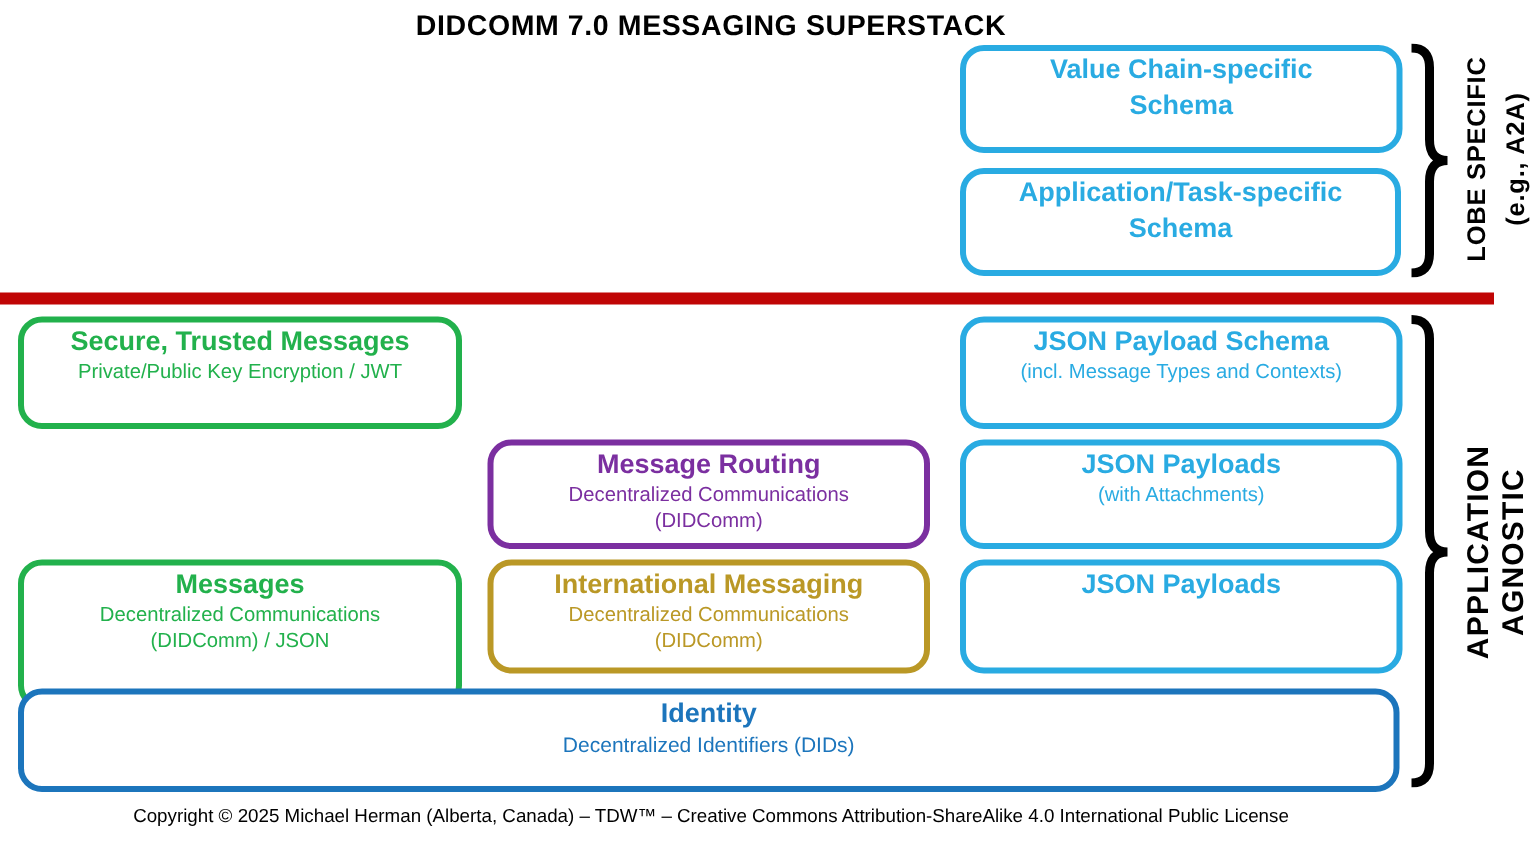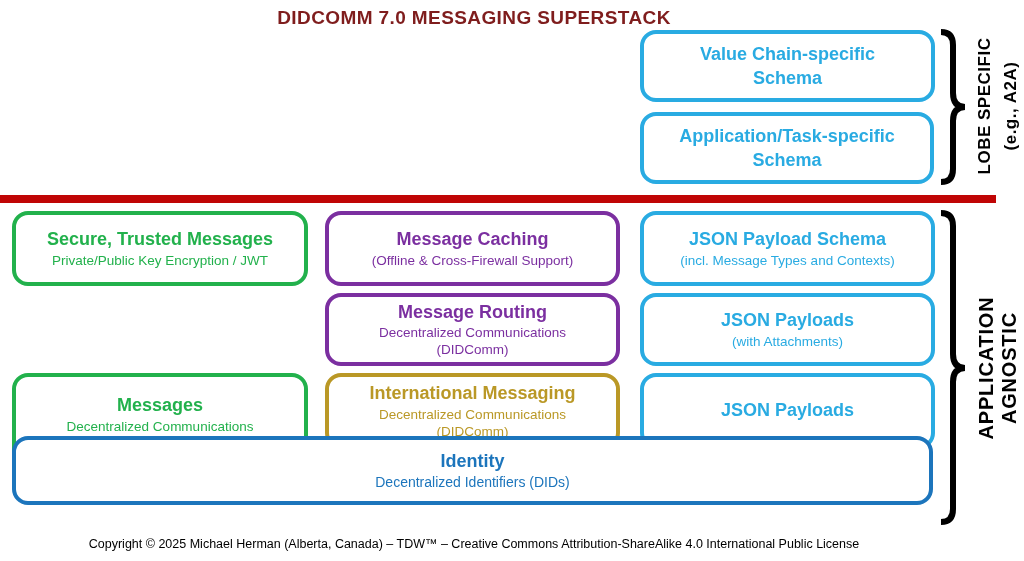--- a/index.html
+++ b/index.html
@@ -2,26 +2,26 @@
 <html><head>
 <meta charset="utf-8">
 <style>
   html,body{margin:0;padding:0;background:#fff;}
   .canvas{
     position:relative;width:1024px;height:561px;background:#ffffff;
     font-family:"Liberation Sans",sans-serif;overflow:hidden;
   }
   .title{
     position:absolute;left:0;top:7px;width:948px;text-align:center;
-    font-size:19px;font-weight:bold;color:#7f1d1d;letter-spacing:0.4px;
+    font-size:19px;font-weight:bold;color:#000000;letter-spacing:0.4px;
   }
   .box{
     position:absolute;background:#fff;border-style:solid;border-width:4px;
     border-radius:16px;display:flex;flex-direction:column;align-items:center;
-    justify-content:center;text-align:center;box-sizing:border-box;
+    justify-content:flex-start;text-align:center;box-sizing:border-box;
   }
   .box-title{font-weight:bold;font-size:18px;line-height:1.35;white-space:pre-line;}
   .box-sub{font-size:13.5px;line-height:1.25;white-space:pre-line;margin-top:1px;}
   .cyan{border-color:#29ABE2;color:#29ABE2;}
   .green{border-color:#22B14C;color:#22B14C;}
   .purple{border-color:#7B2FA0;color:#7B2FA0;}
   .gold{border-color:#BA9826;color:#BA9826;}
   .blue{border-color:#1C75BC;color:#1C75BC;}
   .red-divider{position:absolute;left:0;top:195px;width:996px;height:8px;background:#C00505;}
   .brace{position:absolute;}
@@ -63,24 +63,20 @@
   <div class="box green" style="left:12px;top:211px;width:296px;height:75px">
     <div class="box-title">Secure, Trusted Messages</div>
     <div class="box-sub">Private/Public Key Encryption / JWT</div>
   </div>
   <div class="box green" style="left:12px;top:373px;width:296px;height:100px">
     <div class="box-title">Messages</div>
     <div class="box-sub">Decentralized Communications
 (DIDComm) / JSON</div>
   </div>
 
-  <div class="box purple" style="left:325px;top:211px;width:295px;height:75px">
-    <div class="box-title">Message Caching</div>
-    <div class="box-sub">(Offline &amp; Cross-Firewall Support)</div>
-  </div>
   <div class="box purple" style="left:325px;top:293px;width:295px;height:73px">
     <div class="box-title">Message Routing</div>
     <div class="box-sub">Decentralized Communications
 (DIDComm)</div>
   </div>
   <div class="box gold" style="left:325px;top:373px;width:295px;height:76px">
     <div class="box-title">International Messaging</div>
     <div class="box-sub">Decentralized Communications
 (DIDComm)</div>
   </div>
@@ -91,21 +87,21 @@
   </div>
   <div class="box cyan" style="left:640px;top:293px;width:295px;height:73px">
     <div class="box-title">JSON Payloads</div>
     <div class="box-sub">(with Attachments)</div>
   </div>
   <div class="box cyan" style="left:640px;top:373px;width:295px;height:76px">
     <div class="box-title">JSON Payloads</div>
     <div class="box-sub"></div>
   </div>
 
-  <div class="box blue" style="left:12px;top:436px;width:921px;height:69px">
+  <div class="box blue" style="left:12px;top:459px;width:921px;height:69px">
     <div class="box-title">Identity</div>
     <div class="box-sub" style="font-size:14px">Decentralized Identifiers (DIDs)</div>
   </div>
 
   <svg class="brace" style="left:939px;top:210px" width="28" height="315" viewBox="0 0 28 315">
     <path d="M2,3 Q14,3 14,16 L14,144 Q14,158 26,158 Q14,158 14,172 L14,299 Q14,312 2,312" fill="none" stroke="#000" stroke-width="6"></path>
   </svg>
   <div class="vlabel vlabel-bottom">APPLICATION AGNOSTIC</div>
 
   <div class="footer">Copyright © 2025 Michael Herman (Alberta, Canada) – TDW™ – Creative Commons Attribution-ShareAlike 4.0 International Public License</div>

